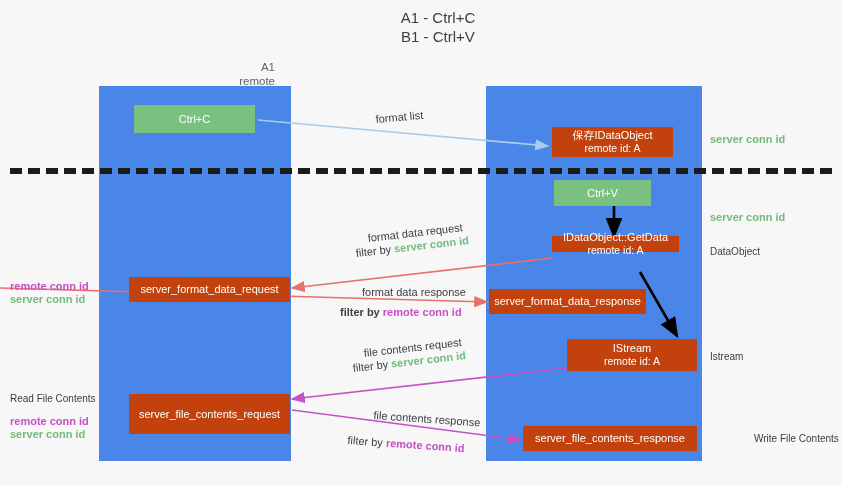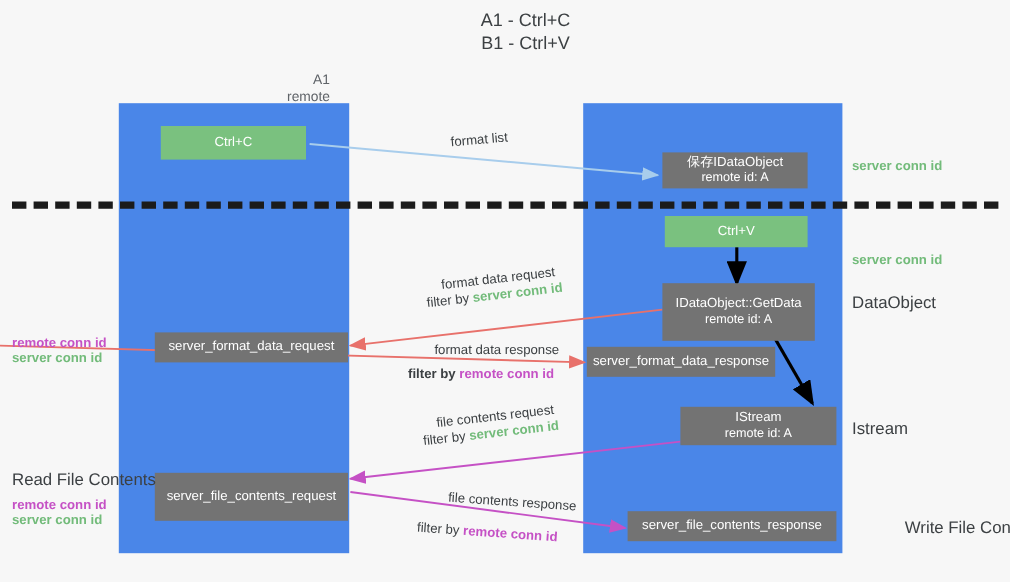--- a/index.html
+++ b/index.html
@@ -28,26 +28,26 @@
   .lane{position:absolute;background:#4a86e8;}
 
   
   .box{
     position:absolute;box-sizing:border-box;
     display:flex;align-items:center;justify-content:center;
     flex-direction:column;
     color:#ffffff;font-size:11px;line-height:13px;text-align:left;
   }
   .box.green{background:#7ac17f;}
-  .box.orange{background:#737373;}
+  .box.orange{background:#c2410c;}
   .box .l2{font-size:10.5px;}
 
   
   .sidelabel{
-    position:absolute;font-size:14px;color:#3c4043;line-height:14px;
+    position:absolute;font-size:10px;color:#3c4043;line-height:14px;
     white-space:nowrap;
   }
   .connlabel{
     position:absolute;font-size:11px;font-weight:bold;line-height:14px;
     white-space:nowrap;
   }
   .green-t{color:#72bb7a;}
   .magenta-t{color:#c551c5;}
 
   
@@ -116,25 +116,25 @@
 
   <div class="box green" style="left:134px;top:105px;width:121px;height:28px;">
     <span>Ctrl+C</span>
   </div>
 
   <div class="box orange" style="left:552px;top:127px;width:121px;height:30px;">
     <span>保存IDataObject</span>
     <span class="l2">remote id: A</span>
   </div>
 
-  <div class="box green" style="left:554px;top:180px;width:119px;height:26px;">
+  <div class="box green" style="left:554px;top:180px;width:97px;height:26px;">
     <span>Ctrl+V</span>
   </div>
 
-  <div class="box orange" style="left:552px;top:236px;width:127px;height:48px;">
+  <div class="box orange" style="left:552px;top:236px;width:127px;height:16px;">
     <span>IDataObject::GetData</span>
     <span class="l2">remote id: A</span>
   </div>
 
   <div class="box orange" style="left:567px;top:339px;width:130px;height:32px;">
     <span>IStream</span>
     <span class="l2">remote id: A</span>
   </div>
 
   <div class="box orange" style="left:489px;top:289px;width:157px;height:25px;">

